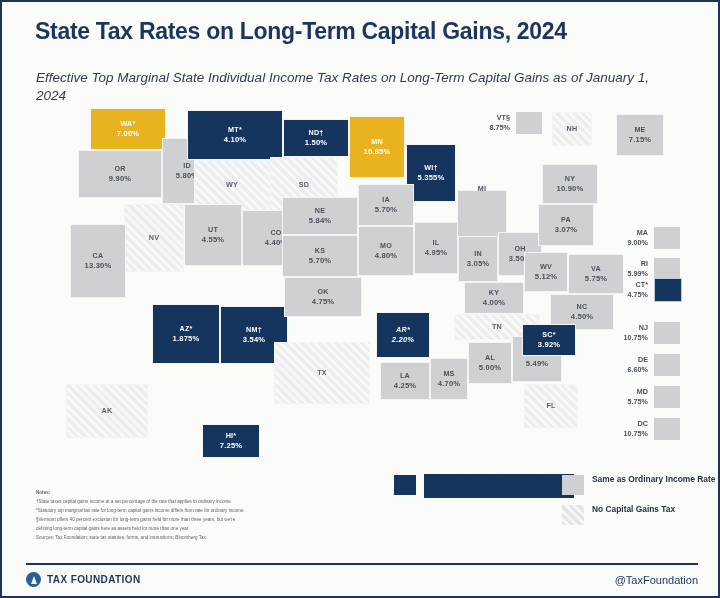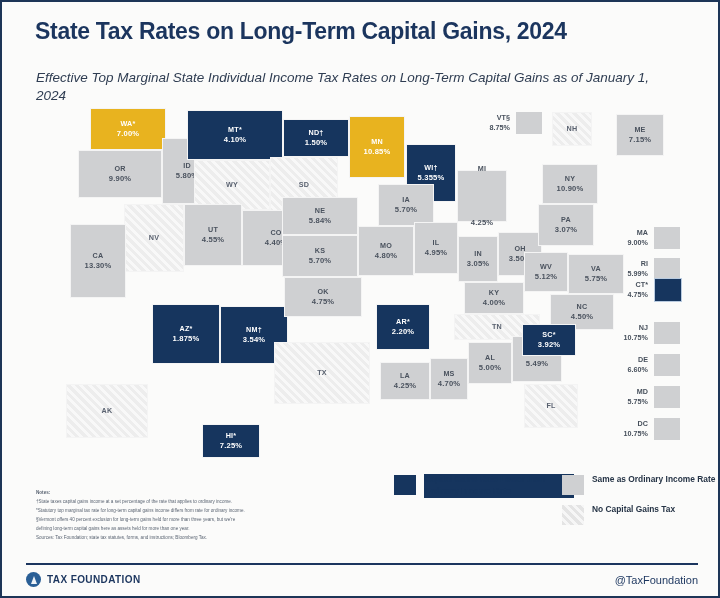--- a/index.html
+++ b/index.html
@@ -161,41 +161,41 @@
    <div class="st navy" style="left:218px;top:212px;width:68px;height:58px;">
      <span class="ab">NM†</span>
      <span class="rt">3.54%</span>
         </div>
 
    <div class="st gray" style="left:280px;top:103px;width:76px;height:38px;">
      <span class="ab">NE</span>
      <span class="rt">5.84%</span>
         </div>
 
-   <div class="st gray" style="left:376px;top:90px;width:56px;height:42px;">
+   <div class="st gray" style="left:356px;top:90px;width:56px;height:42px;">
      <span class="ab">IA</span>
      <span class="rt">5.70%</span>
         </div>
 
    <div class="st gray" style="left:412px;top:128px;width:44px;height:52px;">
      <span class="ab">IL</span>
      <span class="rt">4.95%</span>
         </div>
 
    <div class="st gray" style="left:280px;top:141px;width:76px;height:42px;">
      <span class="ab">KS</span>
      <span class="rt">5.70%</span>
         </div>
 
    <div class="st gray" style="left:356px;top:132px;width:56px;height:50px;">
      <span class="ab">MO</span>
      <span class="rt">4.80%</span>
         </div>
 
-   <div class="st gray" style="left:455px;top:76px;width:50px;height:52px;gap:45px;">
+   <div class="st gray" style="left:455px;top:96px;width:50px;height:52px;gap:45px;">
      <span class="ab">MI</span>
      <span class="rt">4.25%</span>
         </div>
 
    <div class="st gray" style="left:456px;top:142px;width:40px;height:46px;">
      <span class="ab">IN</span>
      <span class="rt">3.05%</span>
         </div>
 
    <div class="st gray" style="left:496px;top:138px;width:44px;height:44px;">
@@ -235,21 +235,21 @@
 
    <div class="st hatch" style="left:452px;top:220px;width:86px;height:26px;">
      <span class="ab">TN</span>
      </div>
 
    <div class="st gray" style="left:282px;top:183px;width:78px;height:40px;">
      <span class="ab">OK</span>
      <span class="rt">4.75%</span>
         </div>
 
-   <div class="st navy" style="left:374px;top:210px;width:54px;height:46px;">
+   <div class="st navy" style="left:374px;top:218px;width:54px;height:46px;font-style:italic;">
      <span class="ab">AR*</span>
      <span class="rt">2.20%</span>
         </div>
 
    <div class="st gray" style="left:428px;top:264px;width:38px;height:42px;">
      <span class="ab">MS</span>
      <span class="rt">4.70%</span>
         </div>
 
    <div class="st gray" style="left:466px;top:248px;width:44px;height:42px;">

